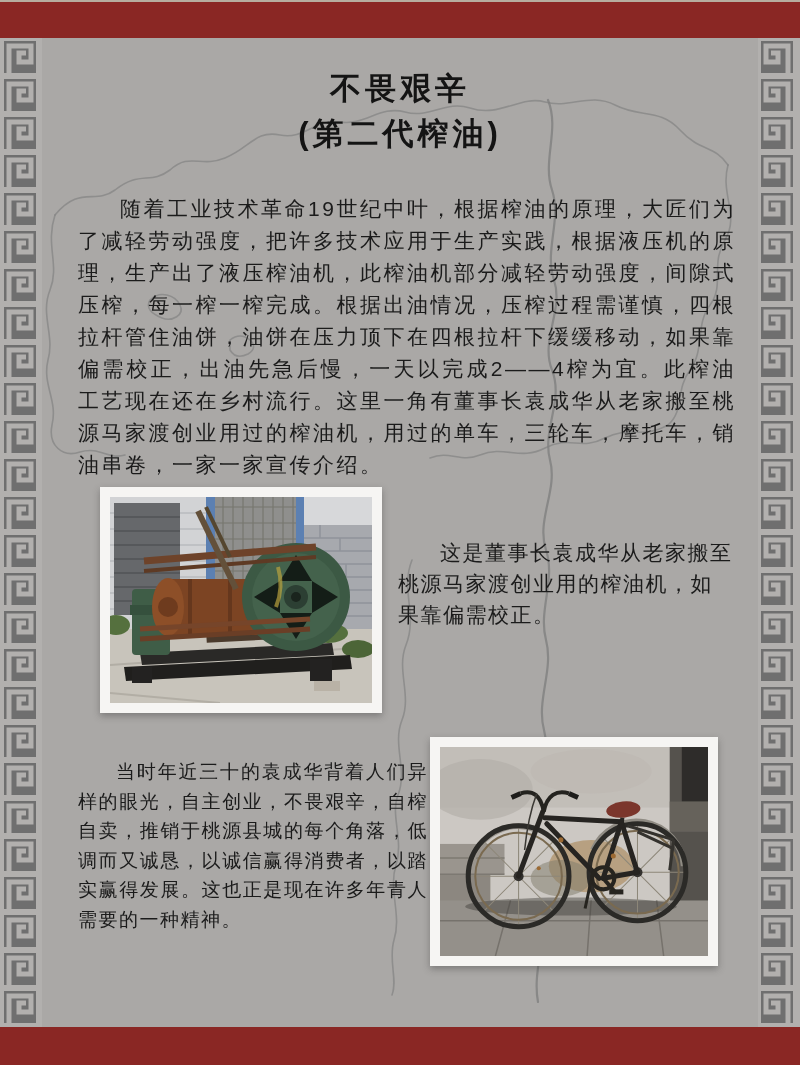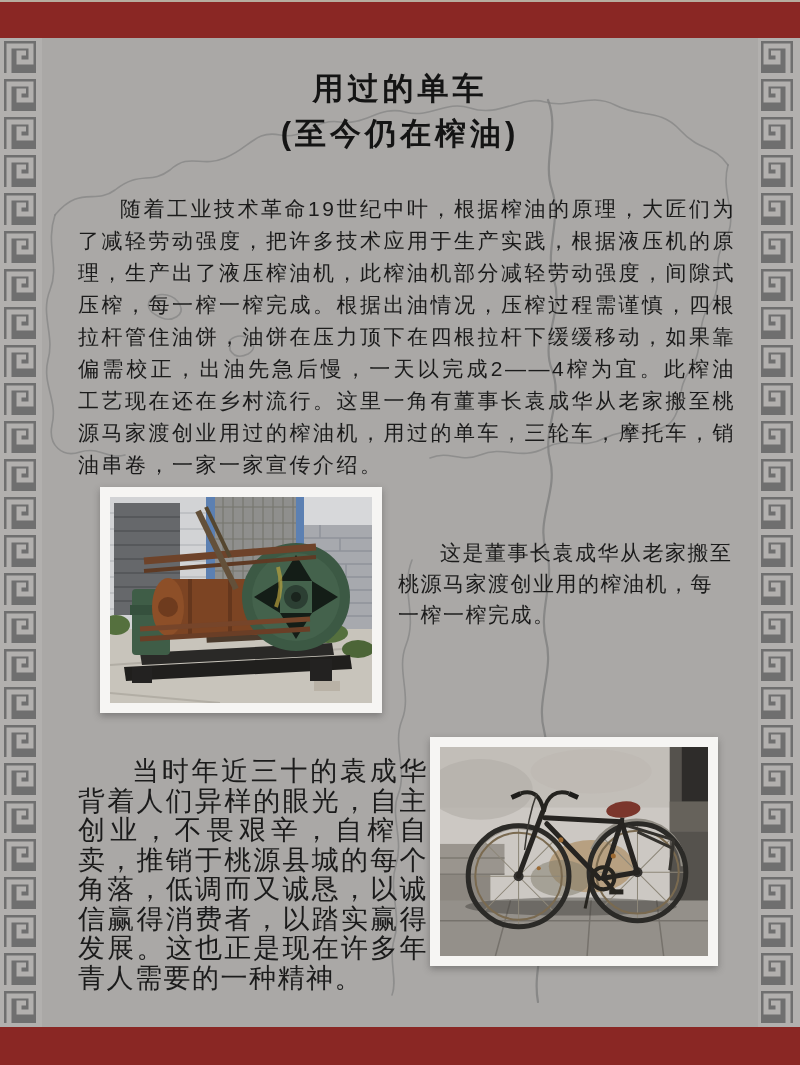--- a/index.html
+++ b/index.html
@@ -29,21 +29,21 @@
   #map-layer path.strong{stroke-width:2.2;opacity:.8;}
   
   .title{position:absolute;top:66px;left:42px;right:42px;text-align:center;
     font-size:31px;font-weight:bold;letter-spacing:4px;line-height:45px;color:#141414;}
   .para1{position:absolute;left:78px;top:181px;width:658px;
     font-size:21px;line-height:32px;letter-spacing:2.5px;
     text-align:justify;text-indent:2em;font-weight:500;margin-top:12px;}
   .caption-press{position:absolute;left:398px;top:537px;width:336px;
     font-size:21px;line-height:31px;letter-spacing:1.5px;text-indent:2em;font-weight:500;}
   .para2{position:absolute;left:78px;top:757px;width:350px;
-    font-size:27px;line-height:29.5px;letter-spacing:1.5px;
+    font-size:19px;line-height:29.5px;letter-spacing:1.5px;
     text-align:justify;text-indent:2em;font-weight:500;}
   .caption-bike{position:absolute;left:432px;top:978px;width:288px;text-align:center;
     font-size:20px;letter-spacing:1px;font-weight:500;}
   
   .photo{position:absolute;background:#f6f5f3;padding:10px;box-sizing:border-box;
     box-shadow:0 3px 7px rgba(40,40,40,.35);}
   #photo-press{left:100px;top:487px;width:282px;height:226px;}
   #photo-bike{left:430px;top:737px;width:288px;height:229px;}
   .photo svg{width:100%;height:100%;display:block;}
 </style>
@@ -285,22 +285,22 @@
              C564,310 540,340 552,370 C564,400 542,430 550,460 C558,490 536,520 546,550
              C556,580 538,610 546,640 C554,670 536,700 544,730 C552,760 534,790 542,820
              C550,850 532,880 540,910 C548,940 532,970 538,1002"></path>
     <path d="M412,560 C400,590 418,615 406,645 C396,670 412,695 402,720 C392,745 408,770 398,795
              C390,815 404,840 396,865 C388,890 402,915 394,940 C388,960 398,980 392,995"></path>
     <path d="M150,300 C160,290 175,295 180,305 C185,315 172,322 162,318 C152,314 145,308 150,300"></path>
     <path d="M230,340 q10,-8 20,0 q8,8 -2,14 q-12,6 -18,-4 z"></path>
   </svg>
 
   <div class="title">
-    <div>用过的单车</div>
-    <div>(至今仍在榨油)</div>
+    <div>不畏艰辛</div>
+    <div>(第二代榨油)</div>
   </div>
 
   <div class="para1">随着工业技术革命19世纪中叶，根据榨油的原理，大匠们为了减轻劳动强度，把许多技术应用于生产实践，根据液压机的原理，生产出了液压榨油机，此榨油机部分减轻劳动强度，间隙式压榨，每一榨一榨完成。根据出油情况，压榨过程需谨慎，四根拉杆管住油饼，油饼在压力顶下在四根拉杆下缓缓移动，如果靠偏需校正，出油先急后慢，一天以完成2——4榨为宜。此榨油工艺现在还在乡村流行。这里一角有董事长袁成华从老家搬至桃源马家渡创业用过的榨油机，用过的单车，三轮车，摩托车，销油串卷，一家一家宣传介绍。</div>
 
   <div class="photo" id="photo-press">
     <svg viewBox="0 0 262 206" preserveAspectRatio="none">
       <rect x="0" y="0" width="262" height="132" fill="#c3c2c0"></rect>
       <g>
         <rect x="0" y="0" width="96" height="132" fill="#d2d3d5"></rect>
         <path d="M0 16H96M0 32H96M0 48H96M0 64H96M0 80H96M0 96H96M0 112H96" stroke="#bfc1c4" stroke-width="2"></path>
@@ -356,21 +356,21 @@
         <path d="M34 64 L206 50" stroke="#6e432a" stroke-width="7"></path>
         <path d="M34 74 L206 60" stroke="#5e3a24" stroke-width="4"></path>
         <path d="M88 14 L126 92" stroke="#63503a" stroke-width="6"></path>
         <path d="M96 10 L120 60" stroke="#55462f" stroke-width="4"></path>
         <path d="M30 132 L200 122" stroke="#76452a" stroke-width="5"></path>
         <path d="M30 142 L200 132" stroke="#6a3e26" stroke-width="5"></path>
       </g>
     </svg>
   </div>
 
-  <div class="caption-press">这是董事长袁成华从老家搬至桃源马家渡创业用的榨油机，每一榨一榨完成。</div>
+  <div class="caption-press">这是董事长袁成华从老家搬至桃源马家渡创业用的榨油机，如果靠偏需校正。</div>
 
   <div class="para2">当时年近三十的袁成华背着人们异样的眼光，自主创业，不畏艰辛，自榨自卖，推销于桃源县城的每个角落，低调而又诚恳，以诚信赢得消费者，以踏实赢得发展。这也正是现在许多年青人需要的一种精神。</div>
 
   <div class="photo" id="photo-bike">
     <svg viewBox="0 0 266 207" preserveAspectRatio="none">
       <g>
         <rect width="266" height="152" fill="#ccc8c3"></rect>
         <rect width="266" height="60" fill="#c2beb8"></rect>
         <ellipse cx="40" cy="42" rx="52" ry="30" fill="#b4afa9" opacity="0.7"></ellipse>
         <ellipse cx="150" cy="24" rx="60" ry="22" fill="#bdb8b2" opacity="0.7"></ellipse>

